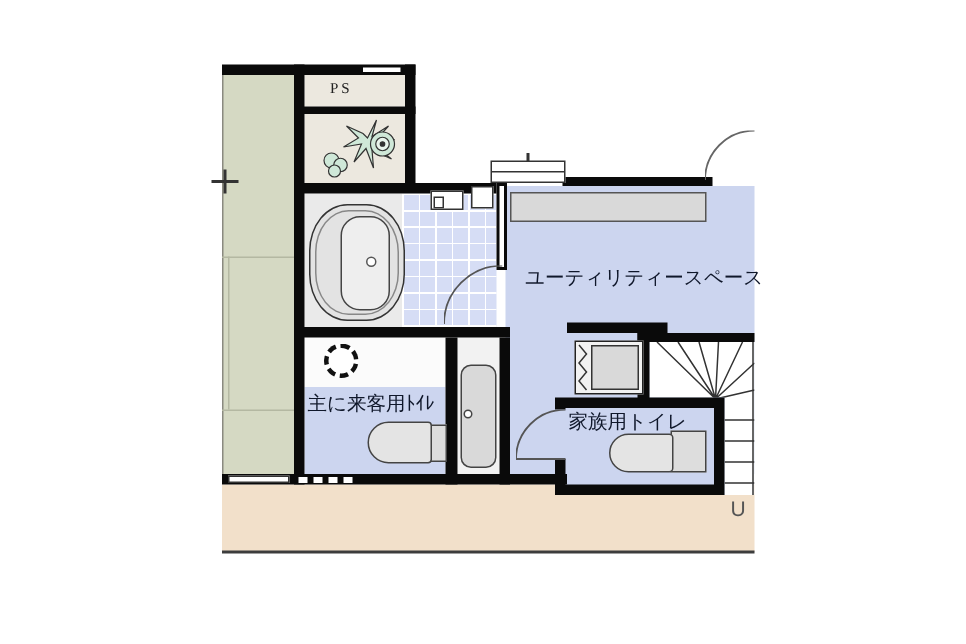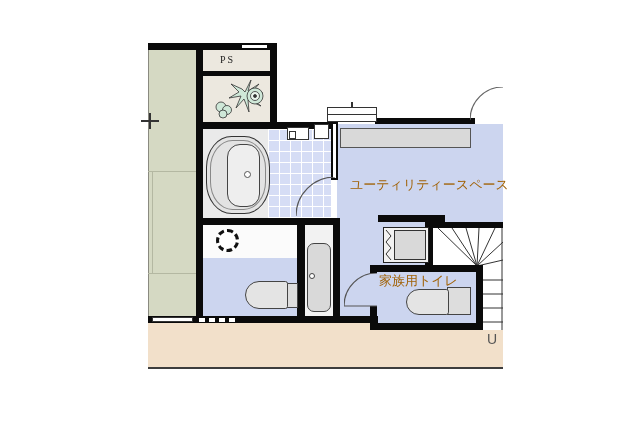--- a/index.html
+++ b/index.html
@@ -1,20 +1,20 @@
 <!DOCTYPE html>
 <html><head>
 <meta charset="utf-8">
 <style>
   html,body{margin:0;padding:0;background:#fff;}
   #plan{position:relative;width:644px;height:429px;background:#ffffff;overflow:hidden;
         font-family:"Liberation Sans","DejaVu Sans",sans-serif;}
   .abs{position:absolute;}
   .wall{position:absolute;background:#0a0a0a;}
-  .lbl{position:absolute;color:#a16207;white-space:nowrap;}
+  .lbl{position:absolute;color:#0f172a;white-space:nowrap;}
   .fixture{position:absolute;box-sizing:border-box;}
   svg{display:block;}
 </style>
 </head>
 <body>
 
 <div id="plan">
 
   <div class="abs" style="left:148px;top:50px;width:48px;height:267px;background:#d5d9c3;border-left:1px solid #8a8a80;"></div>
   <div class="abs" style="left:148px;top:171px;width:48px;height:1px;background:#b4b8a2;"></div>
@@ -124,18 +124,19 @@
       <circle cx="18" cy="31" r="5"></circle>
       <circle cx="24" cy="34" r="4.5"></circle>
       <circle cx="20" cy="38" r="4"></circle>
     </g>
   </svg>
 
   <div class="lbl" style="left:220px;top:54px;font-size:10px;letter-spacing:2px;color:#222;font-family:Liberation Serif, serif;">PS</div>
 
   <div class="lbl" style="left:350px;top:176px;font-size:13px;">ユーティリティースペース</div>
 
+  <div class="lbl" style="left:205px;top:260px;font-size:13px;">主に来客用ﾄｲﾚ</div>
 
   <div class="lbl" style="left:379px;top:272px;font-size:13px;">家族用トイレ</div>
 
   <div class="lbl" style="left:487px;top:331px;font-size:14px;color:#555;">U</div>
 
 </div>
 
 </body></html>

